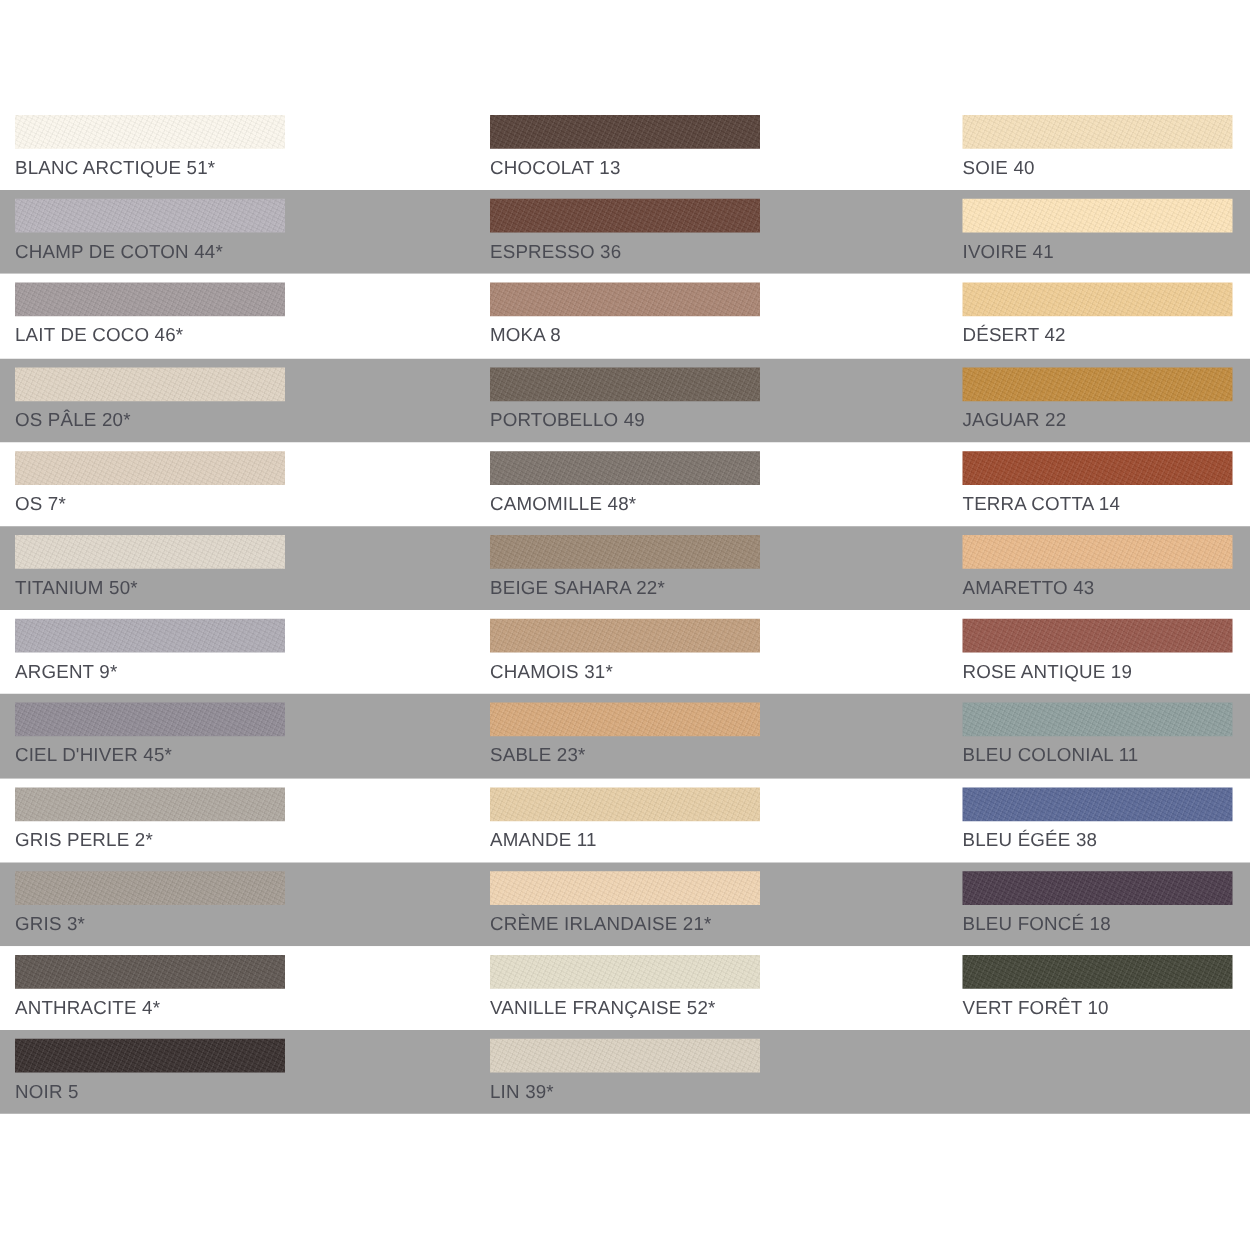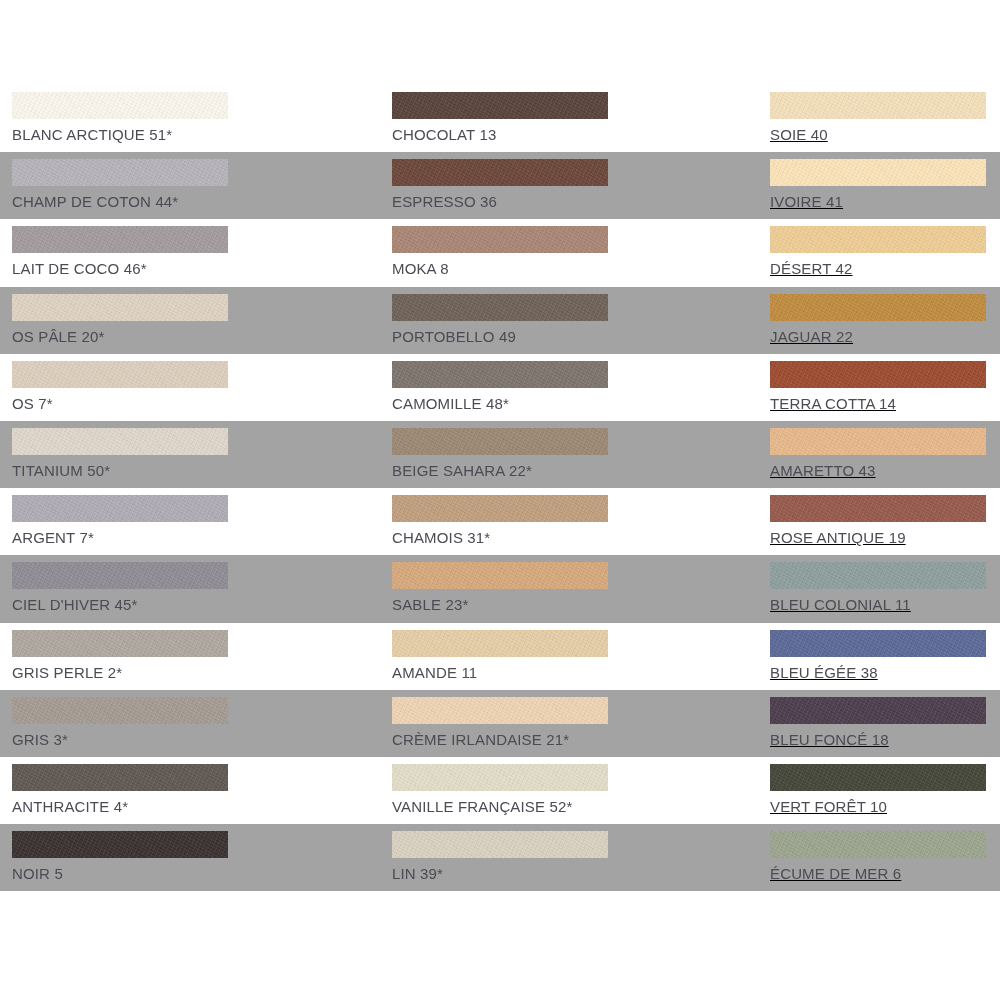--- a/index.html
+++ b/index.html
@@ -39,21 +39,21 @@
     background: #ffffff;
   }
 
   .swatch-cell {
     position: relative;
     box-sizing: border-box;
   }
 
   .swatch-cell.col-0 { width: 380px; padding-left: 12px; }
   .swatch-cell.col-1 { width: 380px; padding-left: 12px; }
-  .swatch-cell.col-2 { width: 240px; padding-left: 10px; text-decoration: underline; }
+  .swatch-cell.col-2 { width: 240px; padding-left: 10px; }
 
   .swatch-chip {
     width: 216px;
     height: 27px;
     margin-top: 7px;
     display: block;
     position: relative;
     overflow: hidden;
   }
 
@@ -178,21 +178,21 @@
         <span class="swatch-label">BEIGE SAHARA 22*</span>
       </div>
       <div class="swatch-cell col-2">
         <span class="swatch-chip" title="AMARETTO 43" style="background: rgb(231, 184, 138);"></span>
         <span class="swatch-label">AMARETTO 43</span>
       </div>
     </div>
     <div class="swatch-row plain">
       <div class="swatch-cell col-0">
         <span class="swatch-chip" title="ARGENT 1*" style="background: rgb(174, 171, 180);"></span>
-        <span class="swatch-label">ARGENT 7*</span>
+        <span class="swatch-label">ARGENT 9*</span>
       </div>
       <div class="swatch-cell col-1">
         <span class="swatch-chip" title="CHAMOIS 24*" style="background: rgb(192, 158, 126);"></span>
         <span class="swatch-label">CHAMOIS 31*</span>
       </div>
       <div class="swatch-cell col-2">
         <span class="swatch-chip" title="ROSE ANTIQUE 19" style="background: rgb(150, 88, 76);"></span>
         <span class="swatch-label">ROSE ANTIQUE 19</span>
       </div>
     </div>
@@ -254,18 +254,14 @@
     </div>
     <div class="swatch-row alt">
       <div class="swatch-cell col-0">
         <span class="swatch-chip" title="NOIR 5" style="background: rgb(56, 47, 46);"></span>
         <span class="swatch-label">NOIR 5</span>
       </div>
       <div class="swatch-cell col-1">
         <span class="swatch-chip" title="LIN 39*" style="background: rgb(217, 208, 192);"></span>
         <span class="swatch-label">LIN 39*</span>
       </div>
-      <div class="swatch-cell col-2">
-        <span class="swatch-chip" title="ÉCUME DE MER 6" style="background: rgb(155, 164, 141);"></span>
-        <span class="swatch-label">ÉCUME DE MER 6</span>
-      </div>
     </div>
   </div>
 
 </body></html>

